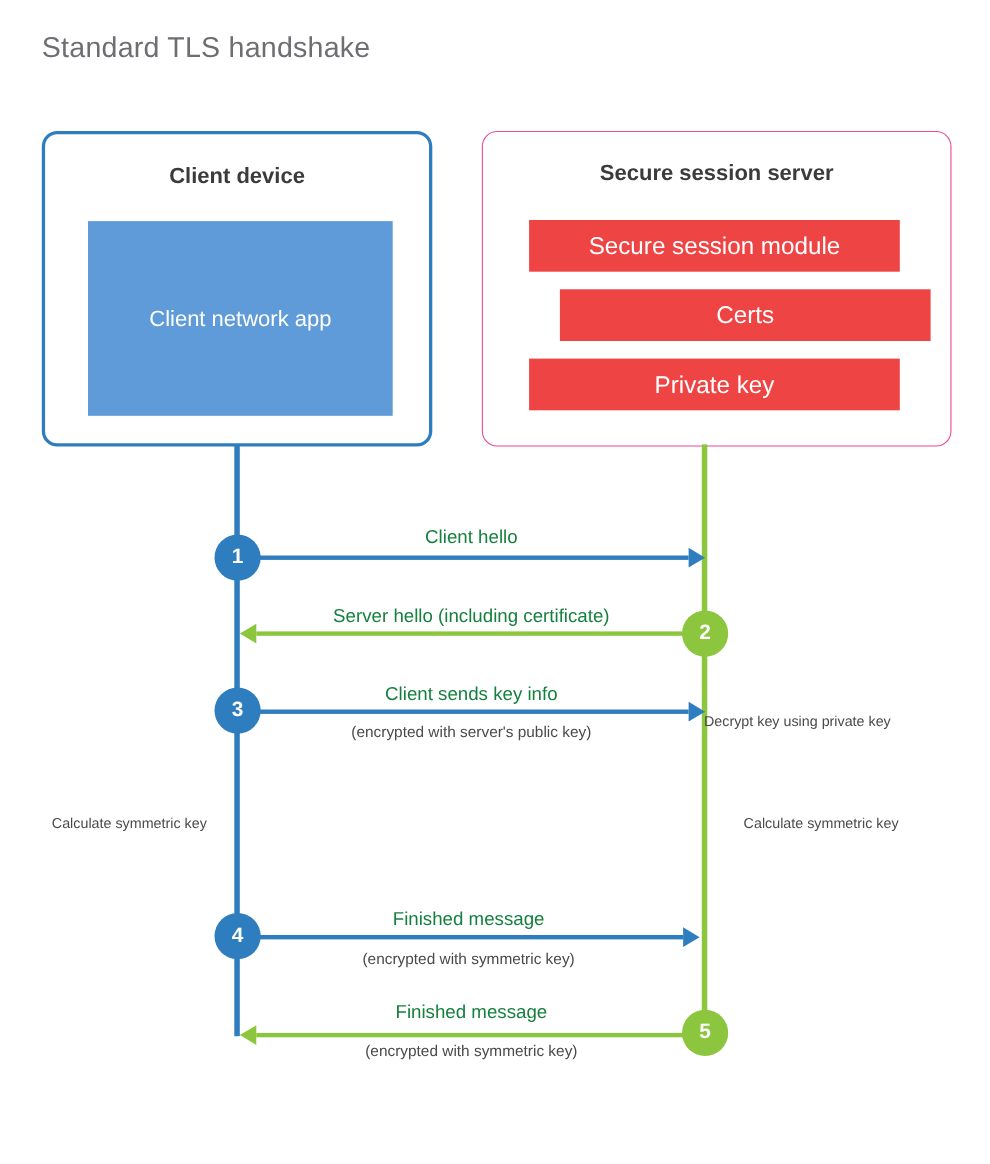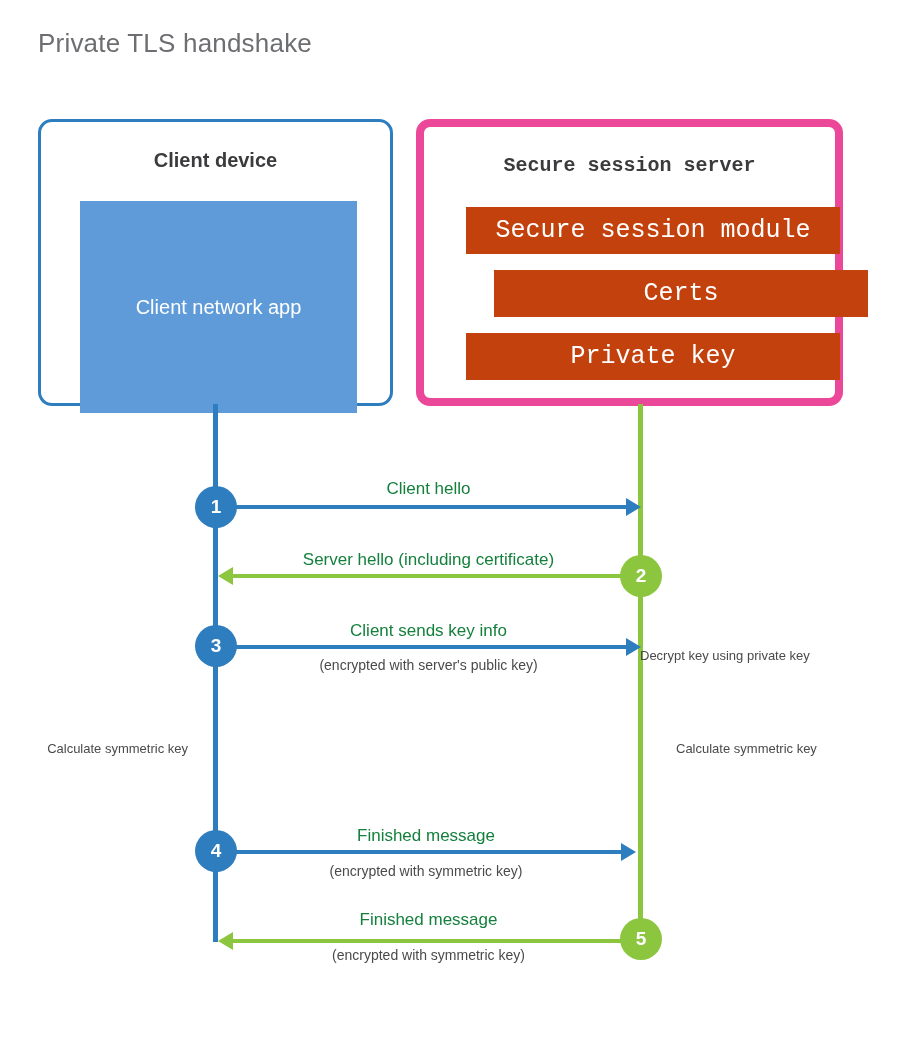--- a/index.html
+++ b/index.html
@@ -34,64 +34,63 @@
     border-radius: 14px;
   }
   #client-device-box {
     left: 38px;
     top: 119px;
     width: 355px;
     height: 287px;
     border: 3px solid #2E7DBE;
   }
   #server-box {
-    left: 416px;
+    left: 438px;
     top: 119px;
     width: 427px;
     height: 287px;
-    border: 8px solid #ec4899;
-    font-family: Liberation Mono, monospace;
+    border: 1px solid #ec4899;
   }
   .party-title {
     position: absolute;
     left: 0;
     right: 0;
     top: 27px;
     text-align: center;
     font-size: 20px;
     font-weight: bold;
     color: #3b3b3d;
   }
 
   #client-app-block {
     position: absolute;
     left: 39px;
     top: 79px;
     width: 277px;
-    height: 212px;
+    height: 177px;
     background: #5F9BD8;
     color: #ffffff;
     font-size: 20px;
     line-height: 30px;
     text-align: center;
     display: flex;
     align-items: center;
     justify-content: center;
     padding: 0 14px;
     box-sizing: border-box;
   }
 
   .server-bar {
     position: absolute;
     left: 42px;
-    width: 374px;
+    width: 337px;
     height: 47px;
-    background: #c2410c;
+    background: #ef4444;
     color: #ffffff;
-    font-size: 25px;
+    font-size: 22px;
     display: flex;
     align-items: center;
     justify-content: center;
   }
   #server-bar-0 { top: 80px; }
   #server-bar-1 { top: 143px; margin-left: 28px; }
   #server-bar-2 { top: 206px; }
 
   
   .lifeline {
@@ -165,21 +164,21 @@
     color: #4a4a4c;
     font-size: 13px;
     line-height: 17px;
   }
   .note-left  { text-align: right; }
   .note-right { text-align: left; }
 </style>
 </head>
 <body>
 
-<div id="page-title">Private TLS handshake</div>
+<div id="page-title">Standard TLS handshake</div>
 
 <div class="party-box" id="client-device-box">
   <div class="party-title">Client device</div>
   <div id="client-app-block">Client network app</div>
 </div>
 
 <div class="party-box" id="server-box">
   <div class="party-title">Secure session server</div>
   <div class="server-bar" id="server-bar-0">Secure session module</div>
   <div class="server-bar" id="server-bar-1">Certs</div>

